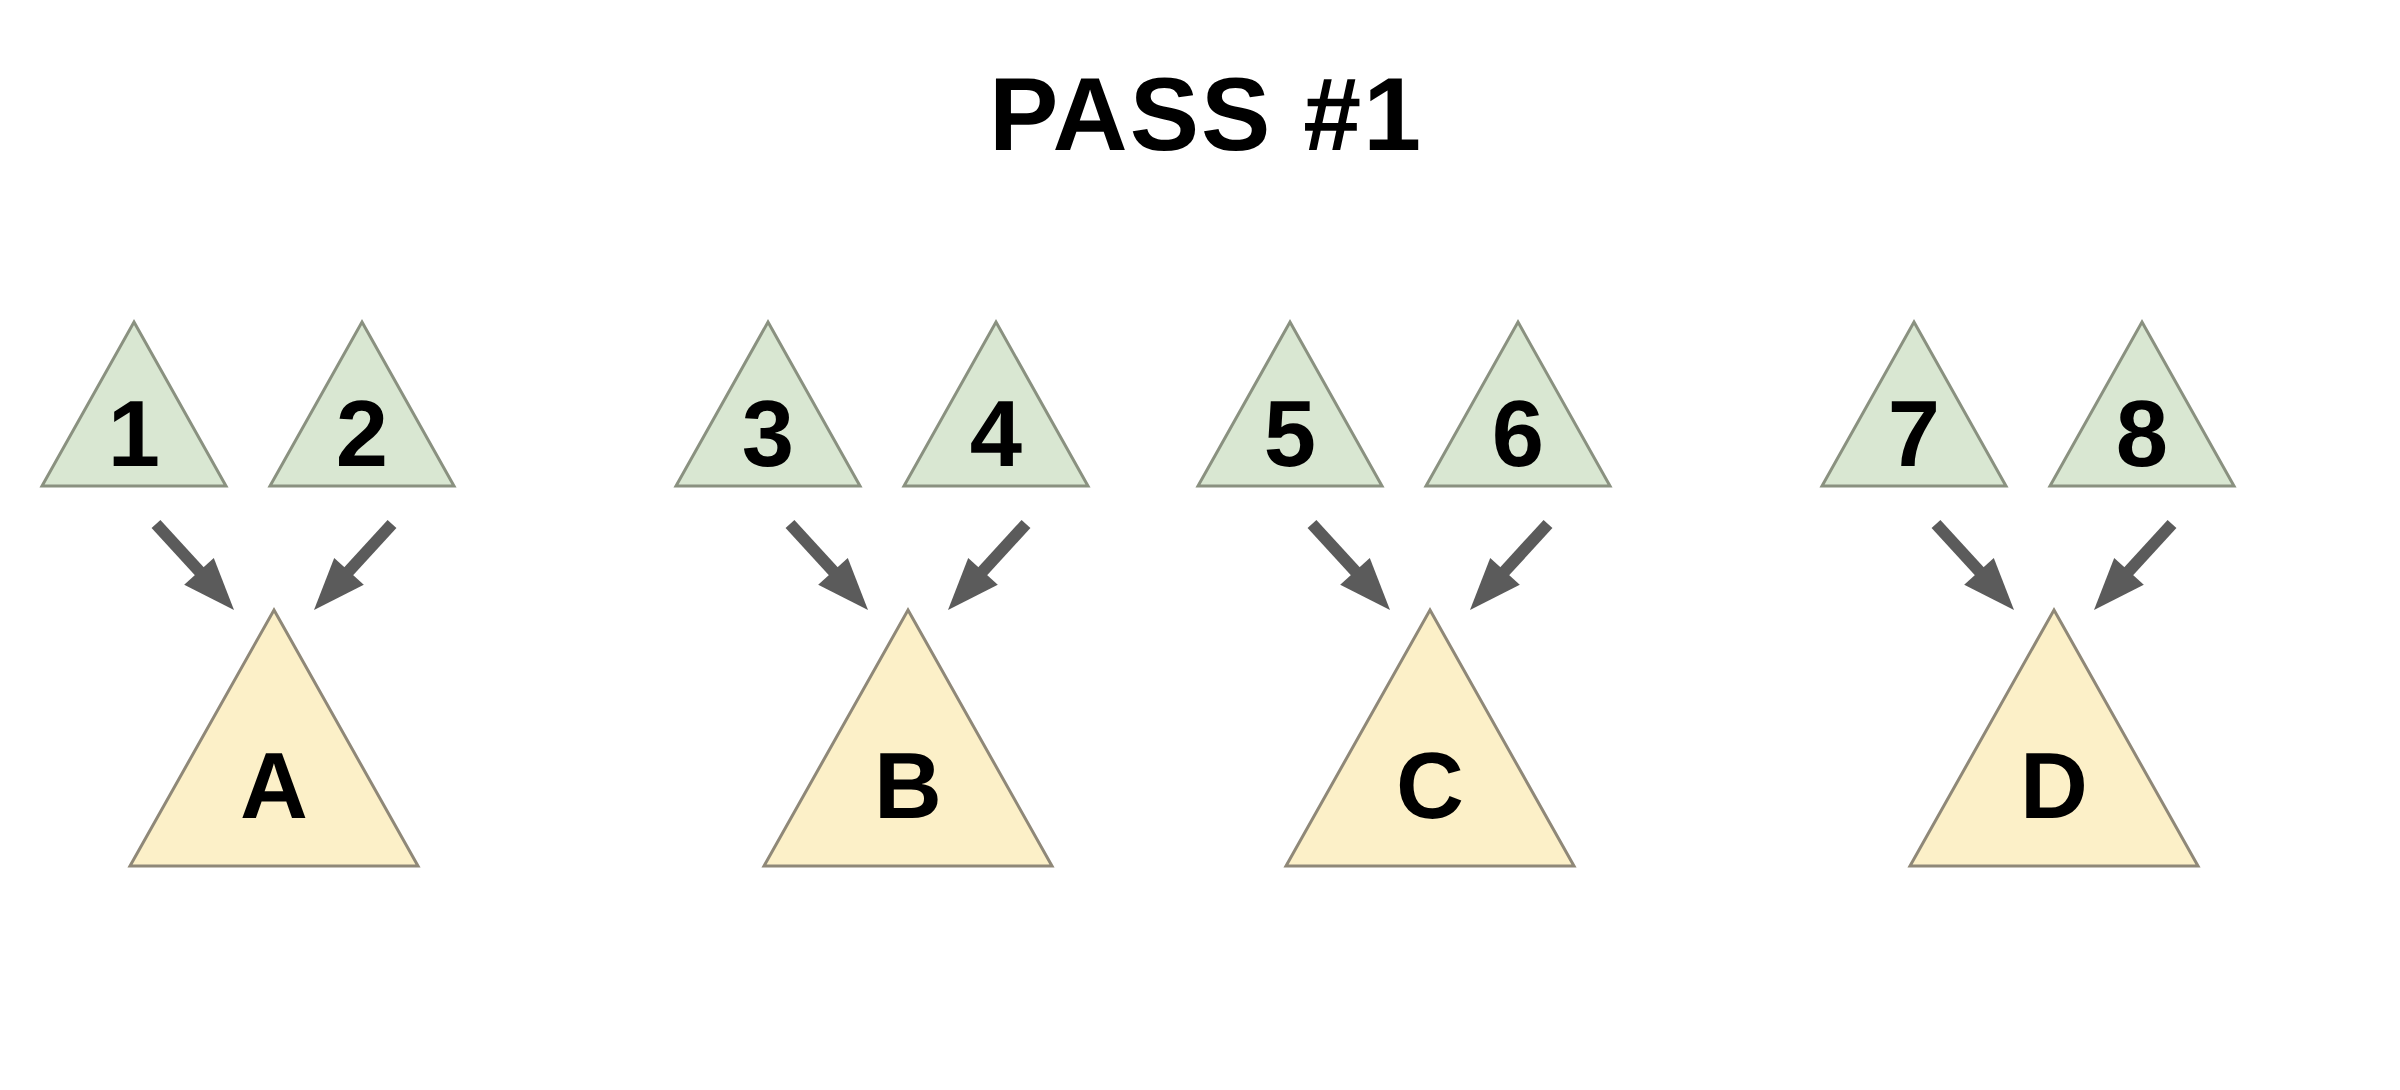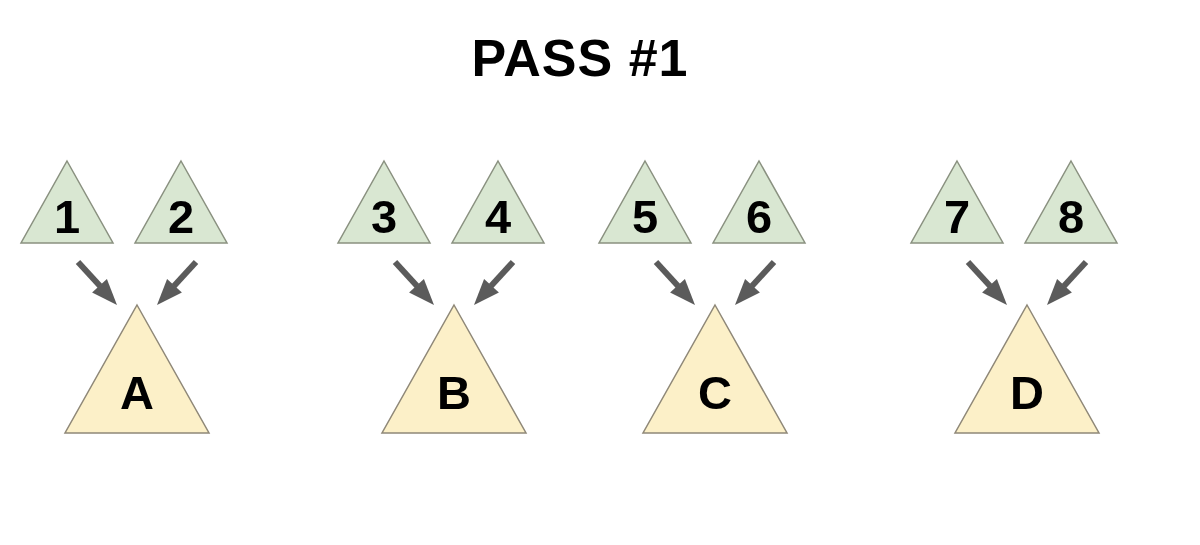--- a/index.html
+++ b/index.html
@@ -12,20 +12,21 @@
   }
   .title{
     position:absolute;
     top:28px;left:0;width:1160px;
     text-align:center;
     font-size:52px;
     line-height:60px;
     font-weight:bold;
     color:#000;
     letter-spacing:1px;
+    padding-left:23px;
   }
   .group{
     position:absolute;
     top:150px;
     width:230px;height:330px;
     overflow:visible;
   }
   .group-a{left:16px;}
   .group-b{left:333px;}
   .group-c{left:594px;}

